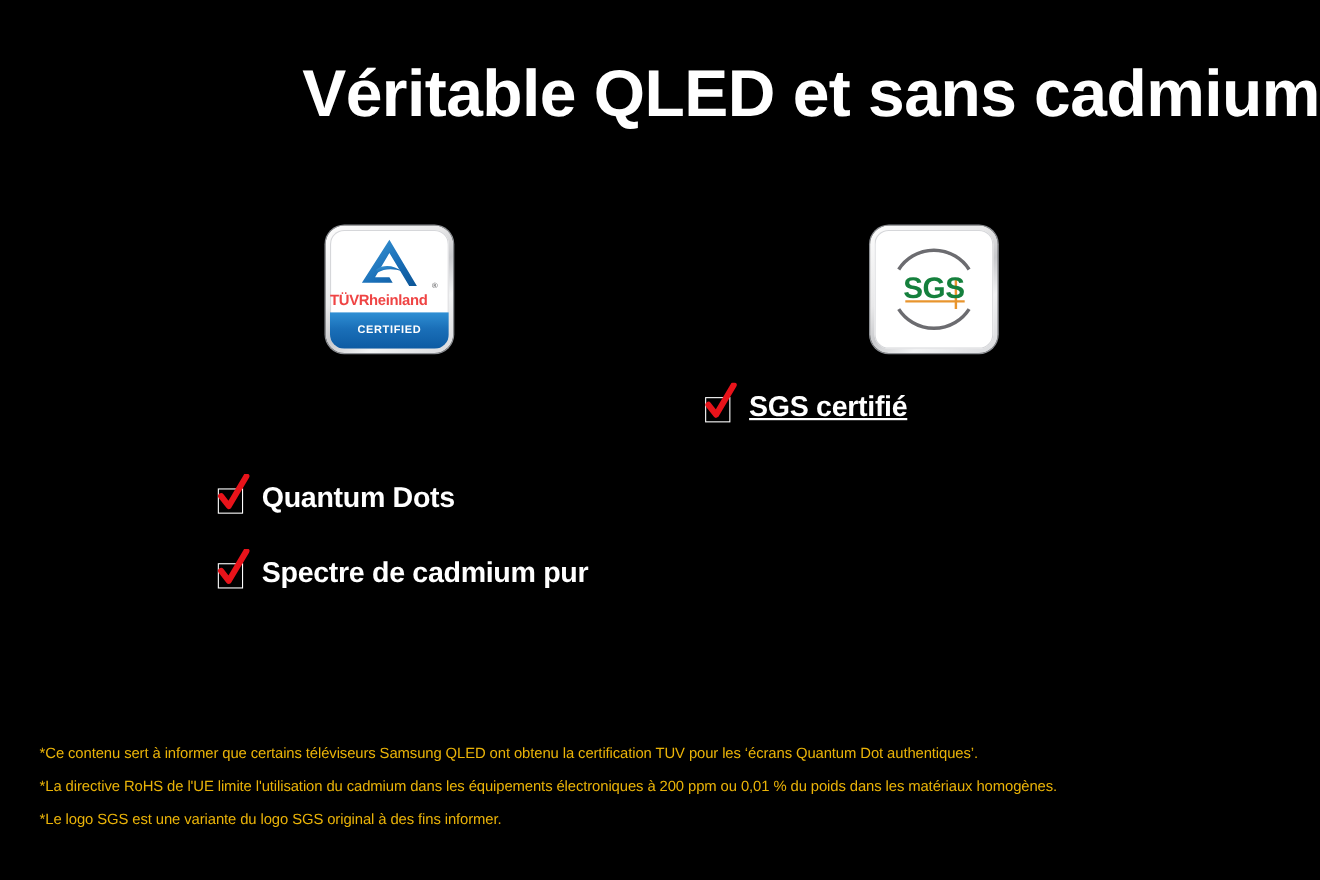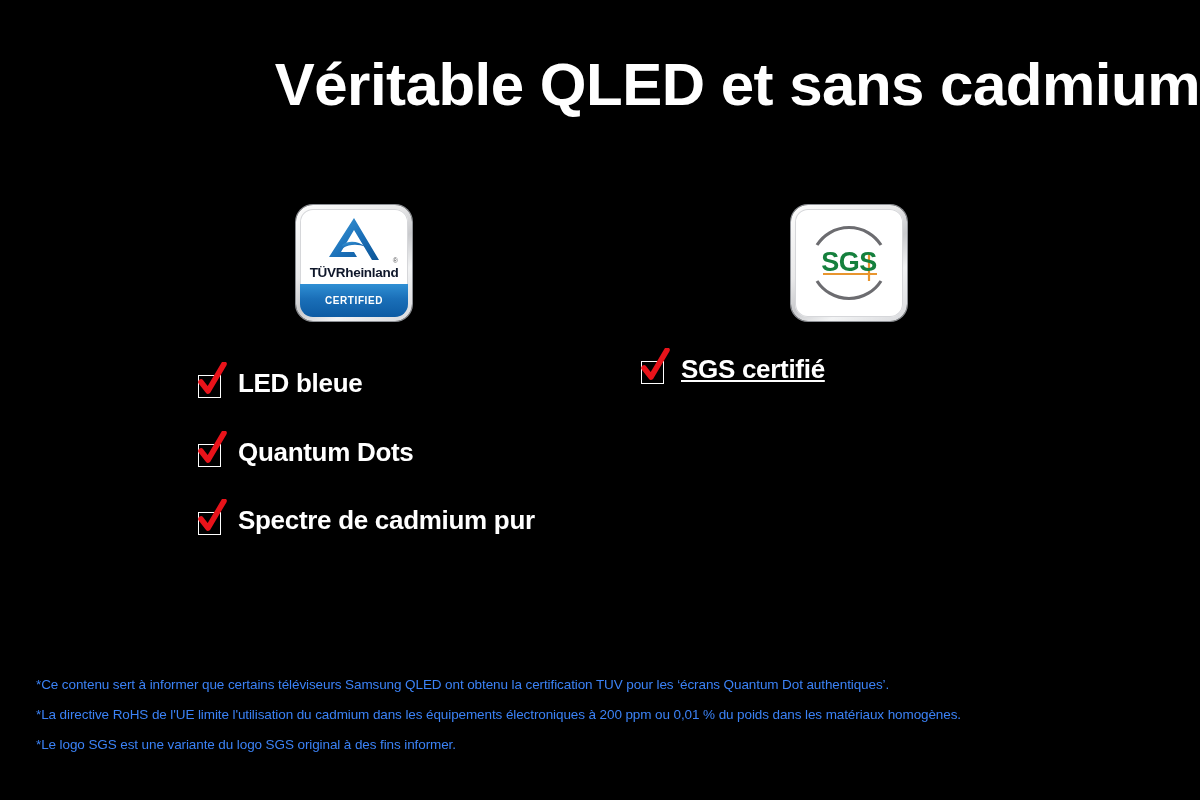--- a/index.html
+++ b/index.html
@@ -72,24 +72,24 @@
     position: absolute;
     left: 50%;
     top: 7px;
     transform: translateX(-50%);
   }
   .tuv-word {
     position: absolute;
     left: 0;
     right: 0;
     top: 56px;
-    text-align: center;
+    text-align: left;
     font-size: 13.5px;
     font-weight: bold;
-    color: #0f172a;
+    color: #ef4444;
     letter-spacing: -0.3px;
     white-space: nowrap;
   }
   .tuv-reg {
     position: absolute;
     right: 10px;
     top: 48px;
     font-size: 7px;
     color: #5a5a5c;
   }
@@ -172,21 +172,21 @@
   
   .footnotes {
     position: absolute;
     left: 36px;
     top: 670px;
     width: 1130px;
   }
   .footnote {
     font-size: 13.5px;
     font-weight: normal;
-    color: #3b82f6;
+    color: #eab308;
     line-height: 30px;
     white-space: nowrap;
     letter-spacing: -0.1px;
   }
 </style>
 </head>
 <body>
 
 <div class="page">
 
@@ -226,29 +226,20 @@
             <line x1="26" y1="63" x2="80" y2="63" stroke="#e8952e" stroke-width="2.2"></line>
             <line x1="72" y1="42" x2="72" y2="70" stroke="#e8952e" stroke-width="2.2"></line>
           </svg>
         </div>
         <div class="sgs-text">SGS</div>
       </div>
     </div>
 
   </div>
 
-  <div class="check-item" style="left:196px; top:366px;">
-    <span class="checkbox">
-      <span class="box"></span>
-      <svg width="34" height="38" viewBox="0 0 34 38">
-        <path d="M5 20 L12 29 L28 2" fill="none" stroke="#e8131a" stroke-width="5.5" stroke-linecap="round" stroke-linejoin="round"></path>
-      </svg>
-    </span>
-    <span class="check-label">LED bleue</span>
-  </div>
 
   <div class="check-item" style="left:196px; top:435px;">
     <span class="checkbox">
       <span class="box"></span>
       <svg width="34" height="38" viewBox="0 0 34 38">
         <path d="M5 20 L12 29 L28 2" fill="none" stroke="#e8131a" stroke-width="5.5" stroke-linecap="round" stroke-linejoin="round"></path>
       </svg>
     </span>
     <span class="check-label">Quantum Dots</span>
   </div>

